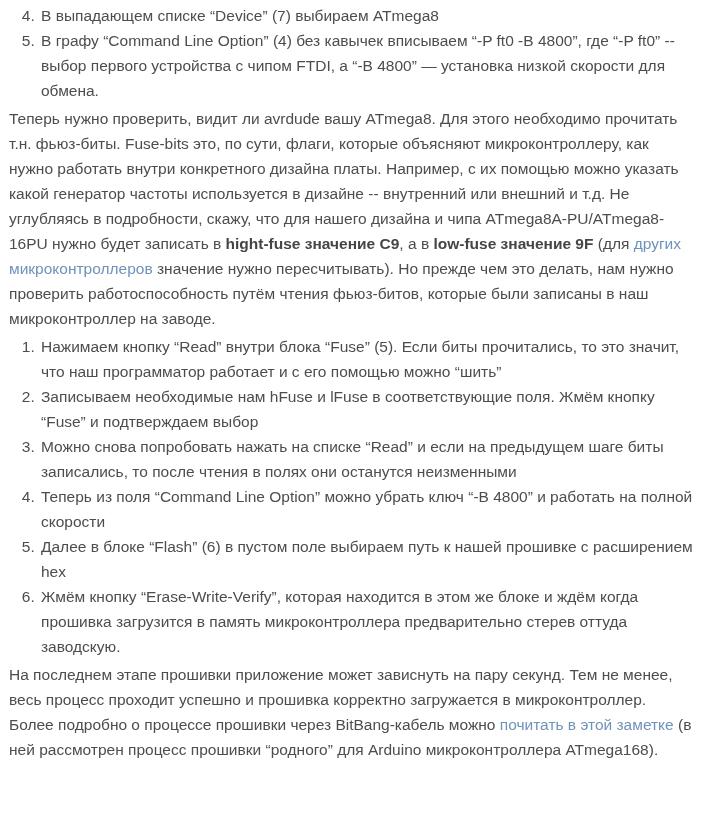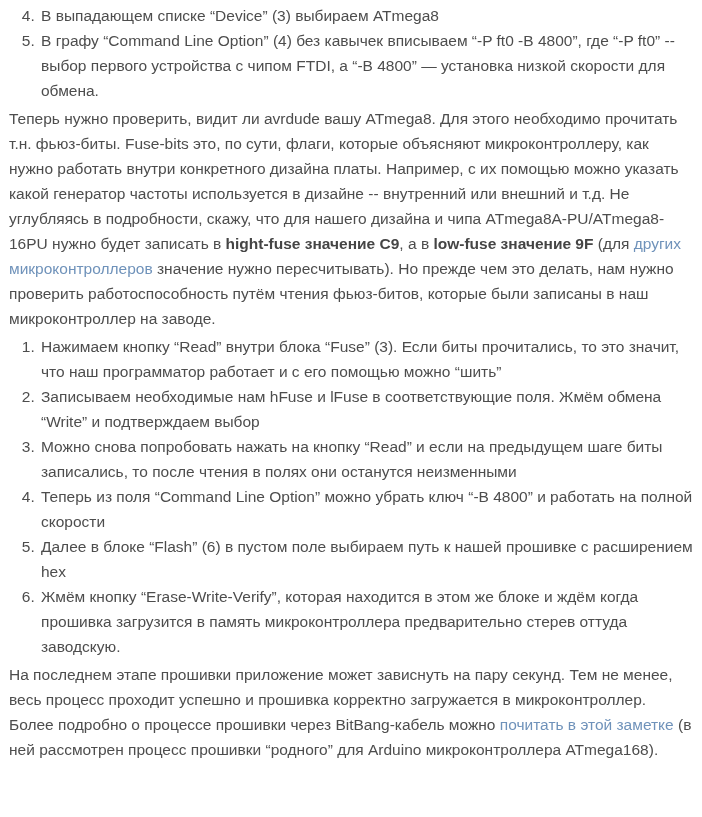--- a/index.html
+++ b/index.html
@@ -42,30 +42,30 @@
     text-decoration: none;
     cursor: pointer;
   }
 </style>
 </head>
 <body>
 
 <main class="article">
 
   <ol class="steps" start="4">
-      <li><span>В выпадающем списке “Device” (3) выбираем ATmega8</span></li>
+      <li><span>В выпадающем списке “Device” (7) выбираем ATmega8</span></li>
       <li><span>В графу “Command Line Option” (4) без кавычек вписываем “-P ft0 -B 4800”, где “-P ft0” -- выбор первого устройства с чипом FTDI, а “-B 4800” — установка низкой скорости для обмена.</span></li>
     </ol>
 
   <p class="para"><span>Теперь нужно проверить, видит ли avrdude вашу ATmega8. Для этого необходимо прочитать т.н. фьюз-биты. Fuse-bits это, по сути, флаги, которые объясняют микроконтроллеру, как нужно работать внутри конкретного дизайна платы. Например, с их помощью можно указать какой генератор частоты используется в дизайне -- внутренний или внешний и т.д. Не углубляясь в подробности, скажу, что для нашего дизайна и чипа ATmega8A-PU/ATmega8-16PU нужно будет записать в </span><strong>hight-fuse значение C9</strong><span>, а в </span><strong>low-fuse значение 9F</strong><span> (для </span><a class="inline-link" href="#">других микроконтроллеров</a><span> значение нужно пересчитывать). Но прежде чем это делать, нам нужно проверить работоспособность путём чтения фьюз-битов, которые были записаны в наш микроконтроллер на заводе.</span></p>
 
   <ol class="steps" start="1">
-      <li><span>Нажимаем кнопку “Read” внутри блока “Fuse” (3). Если биты прочитались, то это значит, что наш программатор работает и с его помощью можно “шить”</span></li>
-      <li><span>Записываем необходимые нам hFuse и lFuse в соответствующие поля. Жмём обмена “Write” и подтверждаем выбор</span></li>
-      <li><span>Можно снова попробовать нажать на кнопку “Read” и если на предыдущем шаге биты записались, то после чтения в полях они останутся неизменными</span></li>
+      <li><span>Нажимаем кнопку “Read” внутри блока “Fuse” (5). Если биты прочитались, то это значит, что наш программатор работает и с его помощью можно “шить”</span></li>
+      <li><span>Записываем необходимые нам hFuse и lFuse в соответствующие поля. Жмём кнопку “Fuse” и подтверждаем выбор</span></li>
+      <li><span>Можно снова попробовать нажать на списке “Read” и если на предыдущем шаге биты записались, то после чтения в полях они останутся неизменными</span></li>
       <li><span>Теперь из поля “Command Line Option” можно убрать ключ “-B 4800” и работать на полной скорости</span></li>
       <li><span>Далее в блоке “Flash” (6) в пустом поле выбираем путь к нашей прошивке с расширением hex</span></li>
       <li><span>Жмём кнопку “Erase-Write-Verify”, которая находится в этом же блоке и ждём когда прошивка загрузится в память микроконтроллера предварительно стерев оттуда заводскую.</span></li>
     </ol>
 
   <p class="para"><span>На последнем этапе прошивки приложение может зависнуть на пару секунд. Тем не менее, весь процесс проходит успешно и прошивка корректно загружается в микроконтроллер. Более подробно о процессе прошивки через BitBang-кабель можно </span><a class="inline-link" href="#">почитать в этой заметке</a><span> (в ней рассмотрен процесс прошивки “родного” для Arduino микроконтроллера ATmega168).</span></p>
 
 </main>
 
 </body></html>

